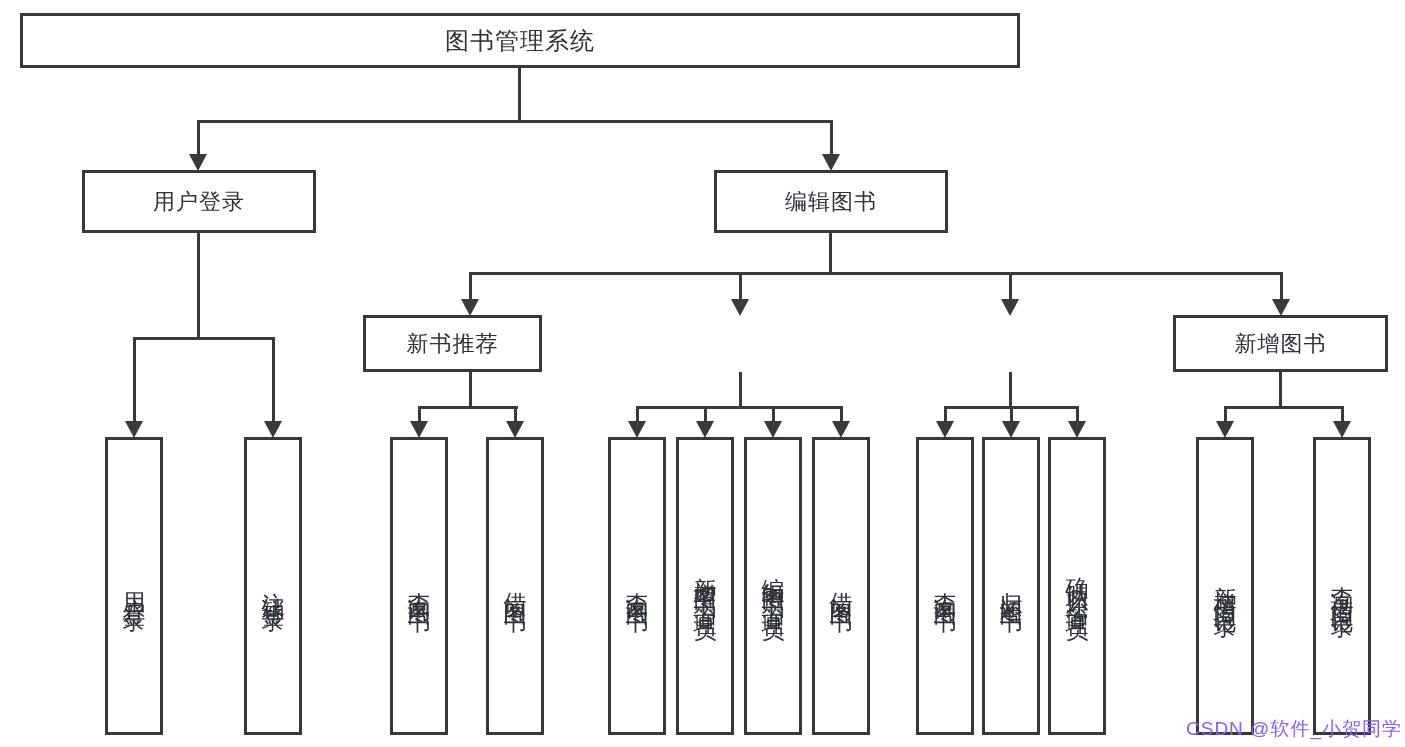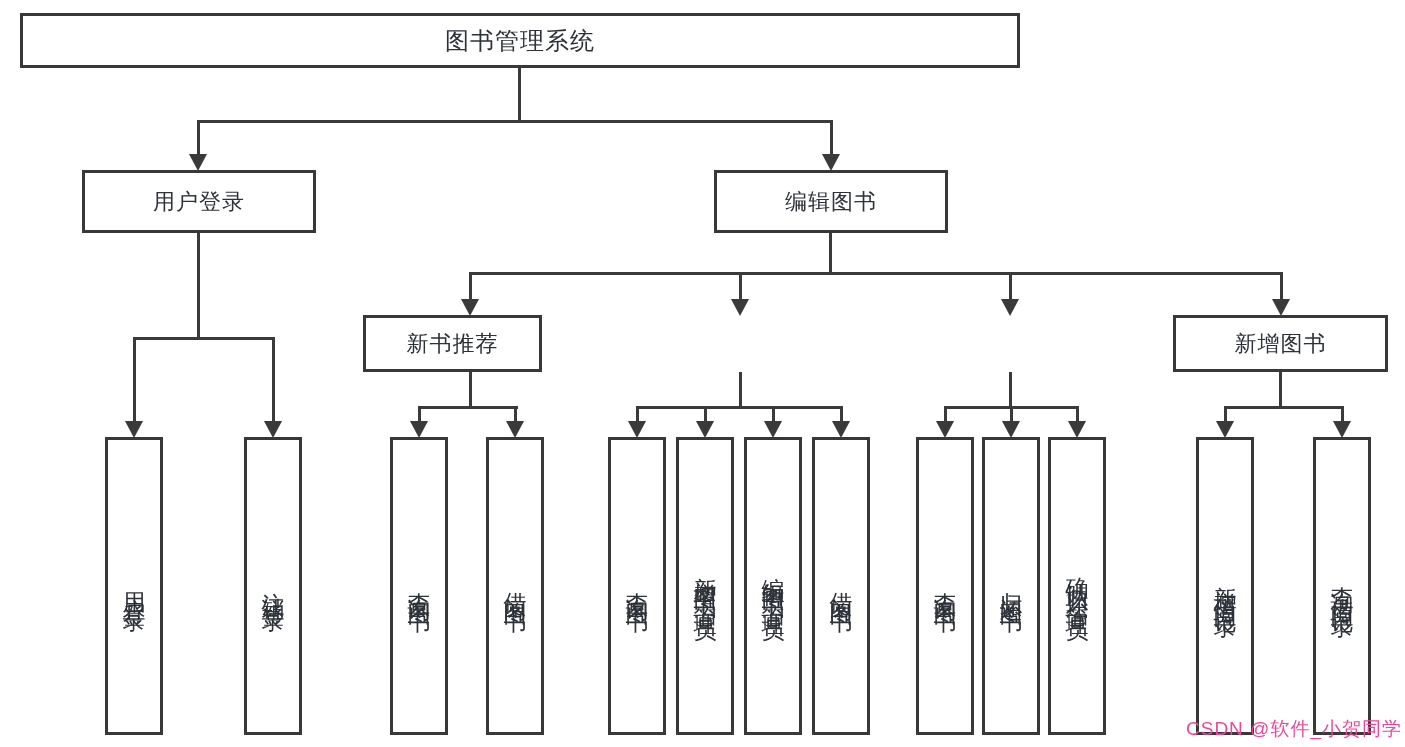--- a/index.html
+++ b/index.html
@@ -41,21 +41,21 @@
     width: 0; height: 0;
     border-left: 9px solid transparent;
     border-right: 9px solid transparent;
     border-top: 17px solid #3a3a3a;
   }
   .watermark {
     position: absolute;
     left: 1186px;
     top: 716px;
     font-size: 19px;
-    color: #ec4899;
+    color: #8b5cf6;
     letter-spacing: 1px;
     white-space: nowrap;
     z-index: 10;
   }
 </style>
 </head>
 <body>
 
 <div id="canvas">
 

